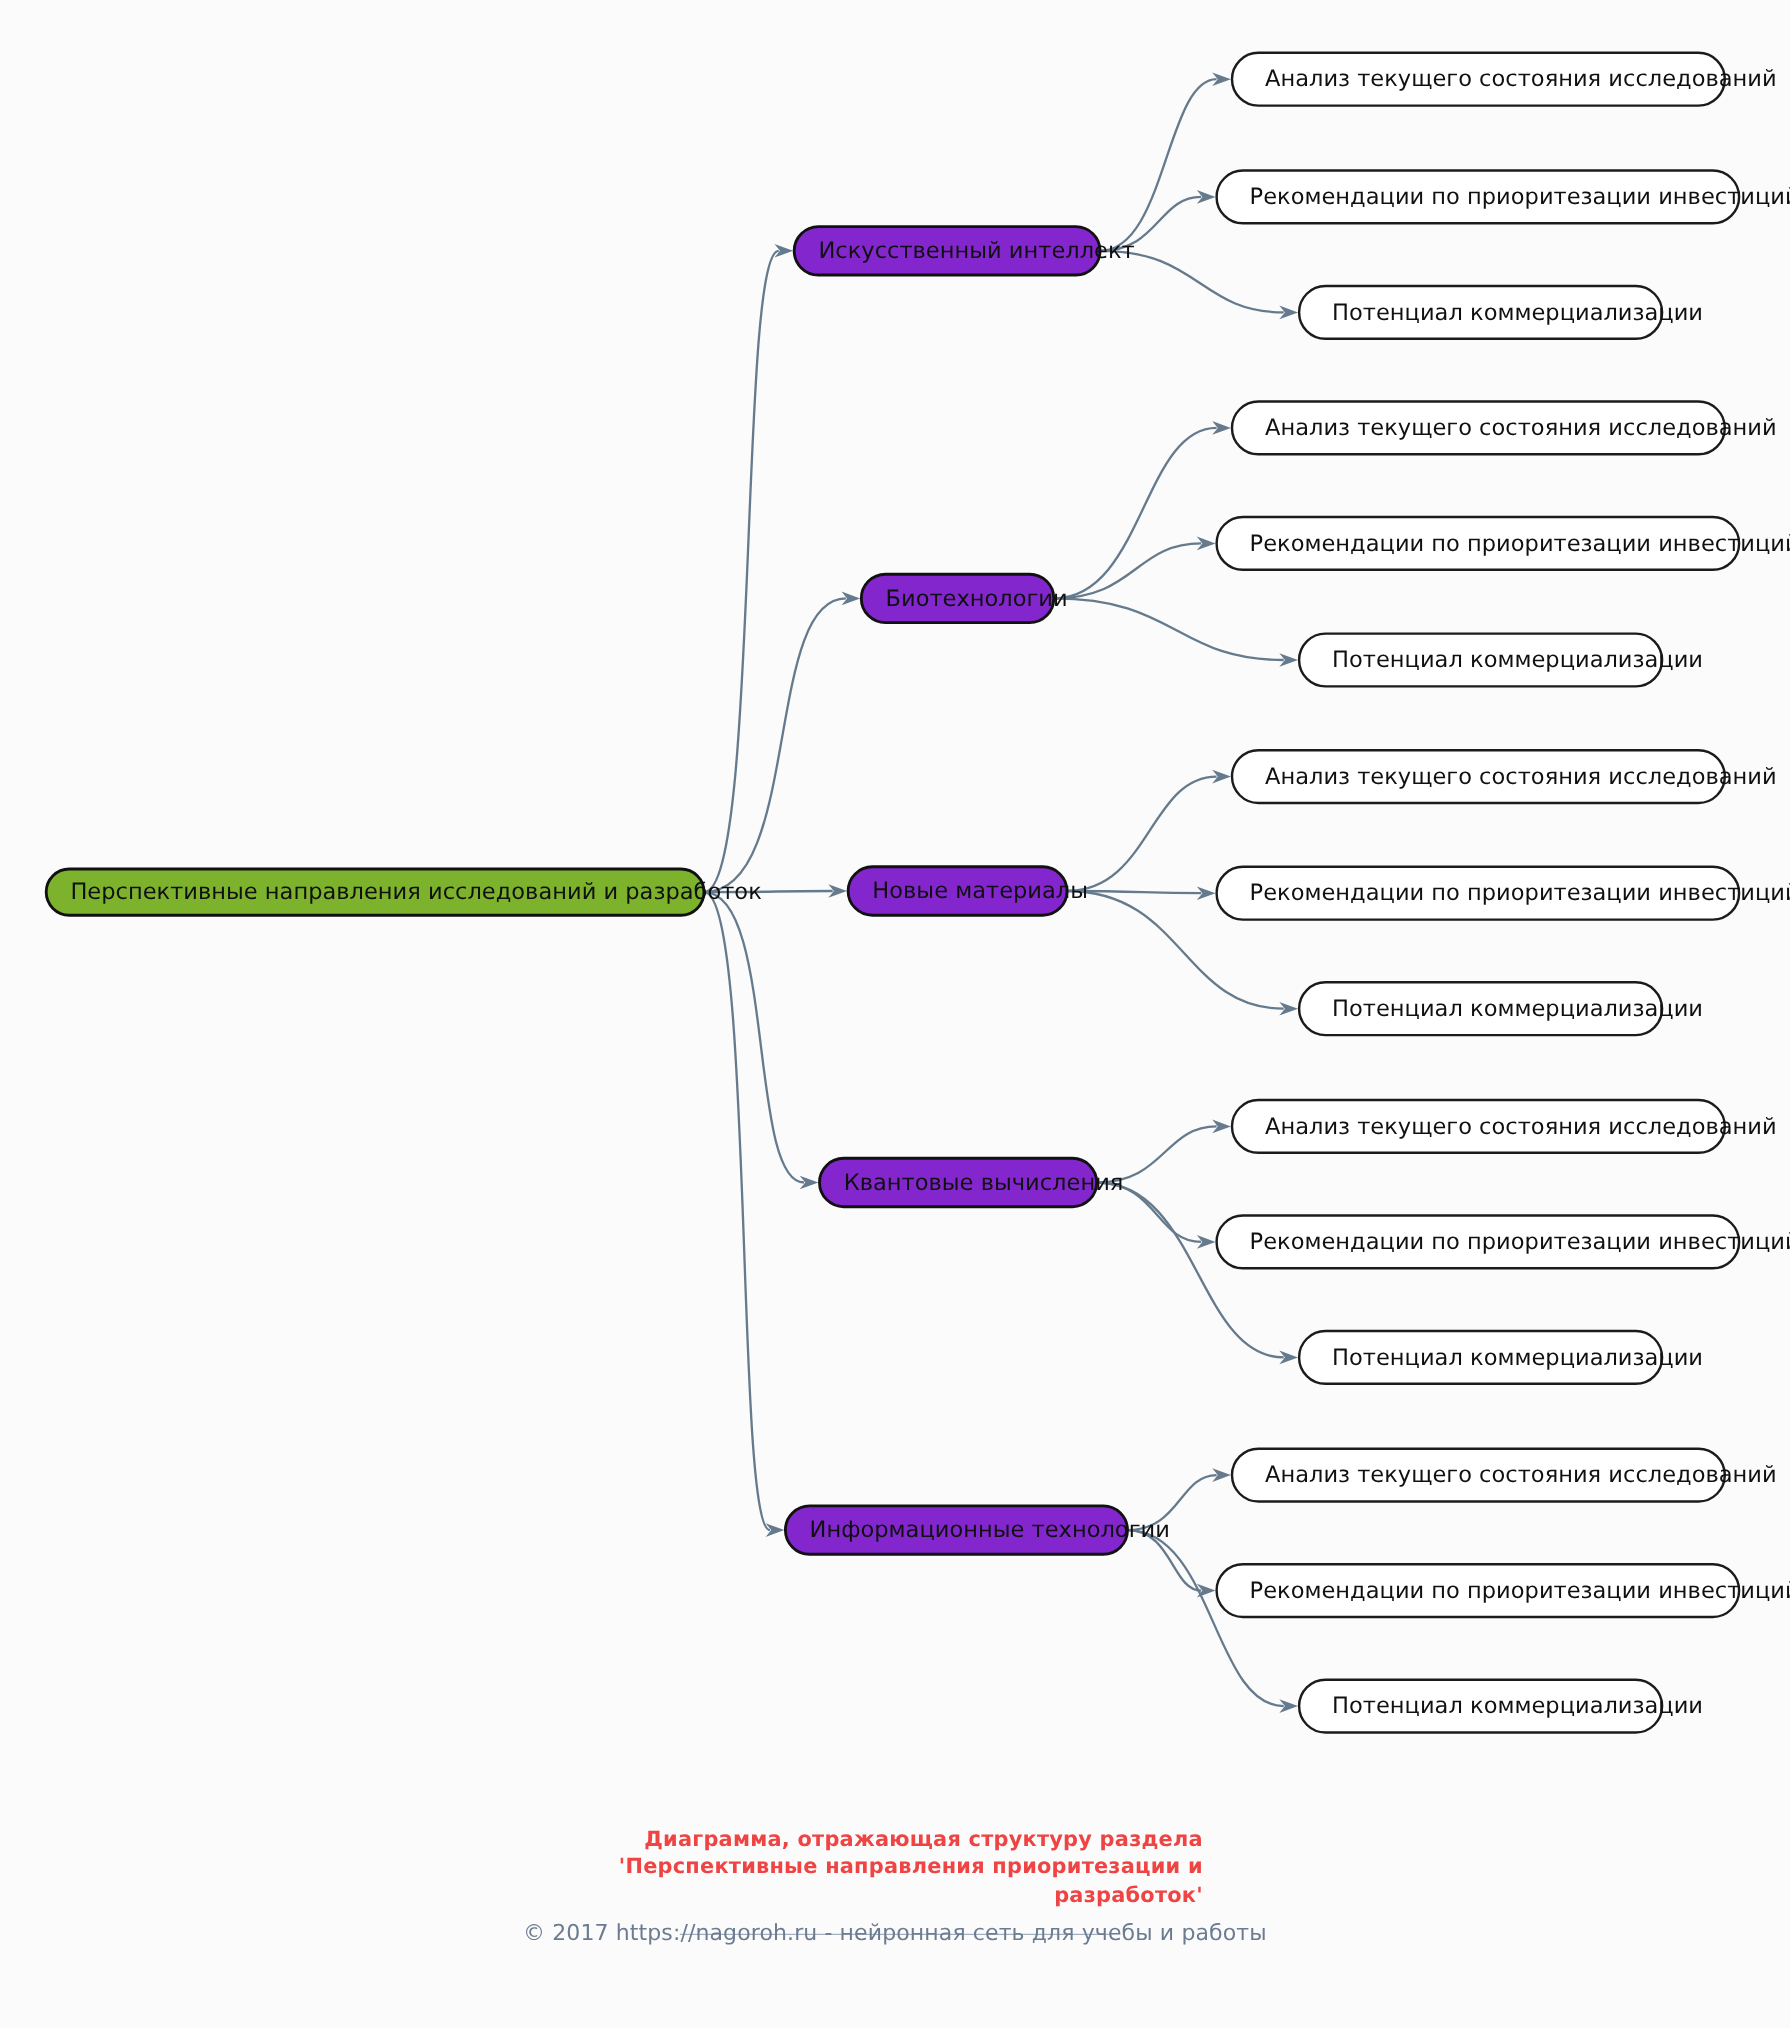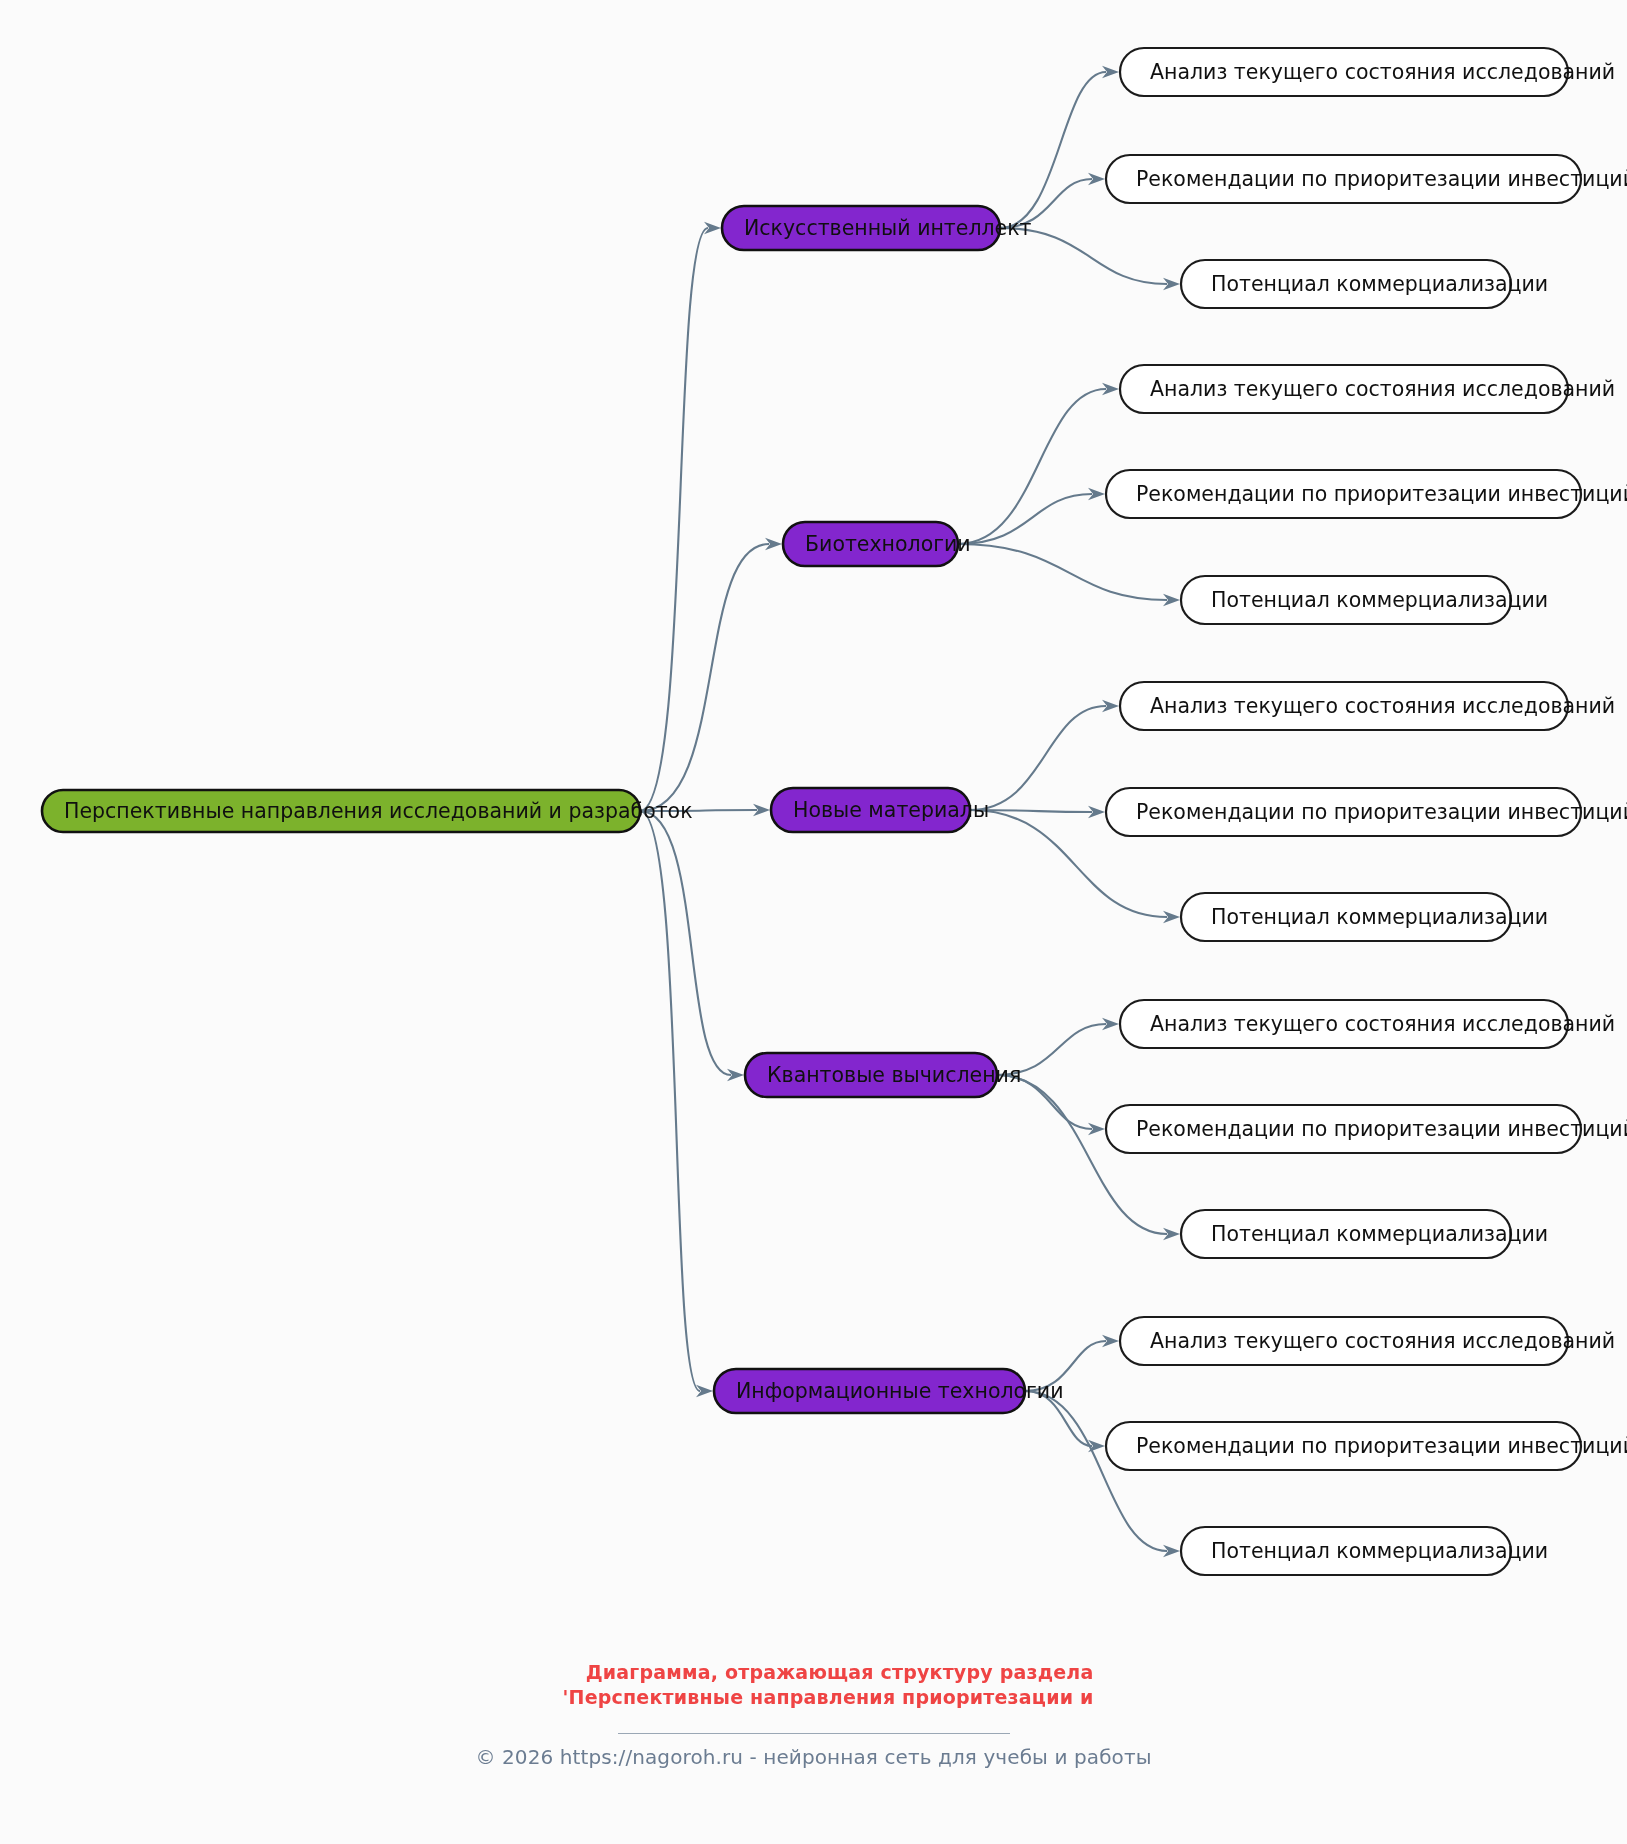--- a/index.html
+++ b/index.html
@@ -228,20 +228,21 @@
           <rect x="1181" y="1527" width="330" height="48" rx="24" ry="24" class="node-rect-leaf"></rect>
           <text x="1211" y="1552" class="node-label node-label-leaf">Потенциал коммерциализации</text>
         </g>
       </g>
   </svg>
 
   <div class="caption-block">
     <div class="caption-text">
       <div>Диаграмма, отражающая структуру раздела</div>
       <div>'Перспективные направления приоритезации и</div>
+      <div>разработок'</div>
     </div>
     <div class="caption-rule"></div>
   </div>
 
   <div class="footer-block">
-    <span class="footer-text">© 2026 https://nagoroh.ru - нейронная сеть для учебы и работы</span>
+    <span class="footer-text">© 2017 https://nagoroh.ru - нейронная сеть для учебы и работы</span>
   </div>
 </div>
 
 </body></html>

